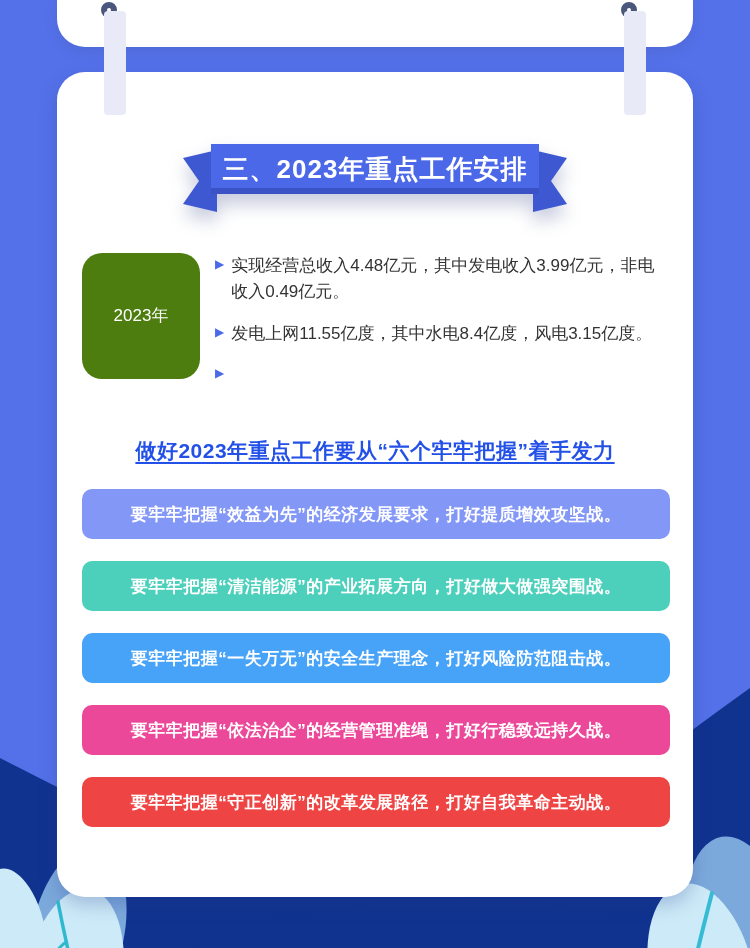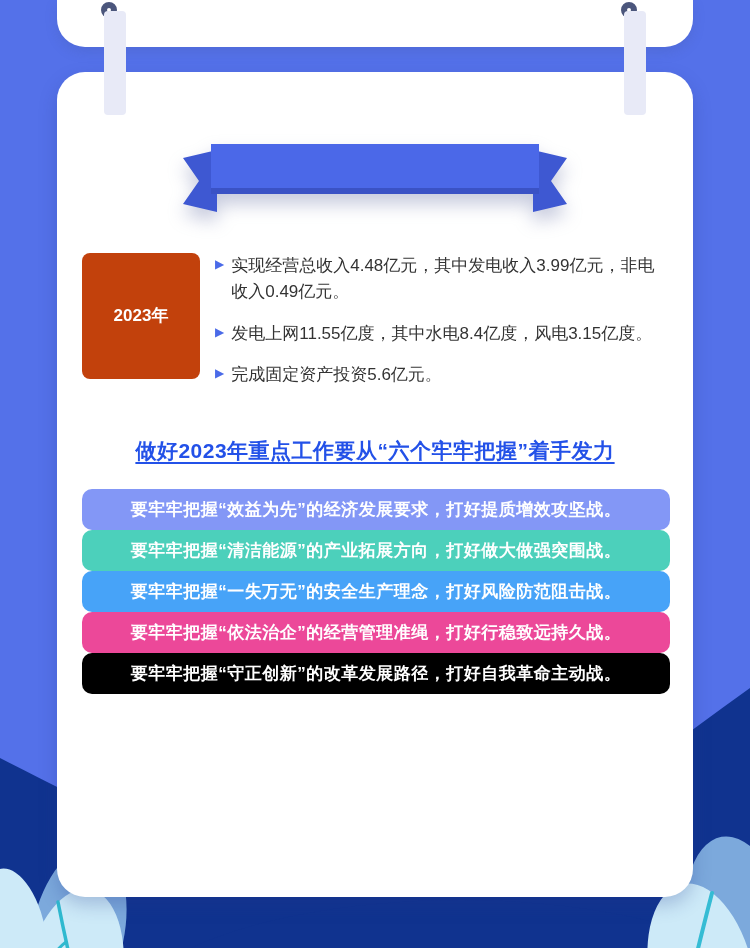--- a/index.html
+++ b/index.html
@@ -45,44 +45,44 @@
     display:flex;align-items:center;justify-content:center;
     color:#ffffff;font-size:26px;font-weight:bold;letter-spacing:1px;
     white-space:nowrap;
   }
   
   .goals{
     position:absolute;top:181px;left:25px;right:23px;
     display:flex;gap:15px;align-items:flex-start;
   }
   .goal-box{
-    flex:0 0 118px;height:126px;background:#c2410c;border-radius:8px;
+    flex:0 0 118px;height:126px;background:#4d7c0f;border-radius:20px;
     display:flex;flex-direction:column;align-items:center;justify-content:center;
-    color:#ffffff;font-weight:bold;font-size:17px;line-height:1.75;
+    color:#ffffff;font-weight:normal;font-size:17px;line-height:1.75;
     text-align:center;
   }
   .goal-list{list-style:none;margin:0;padding:0;flex:1;}
   .goal-item{
     display:flex;align-items:flex-start;margin-bottom:15px;
     color:#333333;font-size:17px;line-height:1.55;
   }
   .bullet-arrow{
     flex:0 0 auto;color:#4a6ae8;font-size:12px;margin:5px 7px 0 0;line-height:1;
   }
   
   .heading{
     position:absolute;top:365px;left:0;width:100%;text-align:center;
     color:#2351e8;font-size:21px;font-weight:bold;letter-spacing:.5px;
     text-decoration:underline;text-decoration-thickness:2px;text-underline-offset:4px;
     white-space:nowrap;
   }
   
   .bars{position:absolute;top:417px;left:25px;right:23px;}
   .strategy-bar{
-    height:41px;border-radius:10px;
+    height:50px;margin-bottom:22px;border-radius:10px;
     display:flex;align-items:center;justify-content:center;
     color:#ffffff;font-size:17px;font-weight:bold;letter-spacing:.5px;
     white-space:nowrap;
   }
   
   .bottom-decor{position:absolute;left:0;bottom:0;width:750px;height:270px;z-index:1;}
   .top-band,.strap,.ring,.card{z-index:2;}
   .strap{z-index:5;}
 </style>
 </head>
@@ -125,56 +125,56 @@
 
   <div class="card">
 
     <div class="ribbon">
       <svg width="384" height="72" viewBox="0 0 384 72" aria-hidden="true">
         <polygon points="0,14 34,6 34,68 0,60 16,37" fill="#3e58d2"></polygon>
         <polygon points="384,14 350,6 350,68 384,60 368,37" fill="#3e58d2"></polygon>
         <rect x="28" y="0" width="328" height="50" fill="#4b68e8"></rect>
         <rect x="28" y="44" width="328" height="6" fill="#3a52c5"></rect>
       </svg>
+      <div class="ribbon-title">三、2023年重点工作安排</div>
     </div>
 
     <div class="goals">
       <div class="goal-box">
         <span>2023年</span>
       </div>
       <ul class="goal-list" id="goal-list">
           <li class="goal-item">
             <span class="bullet-arrow">▶</span>
             <span>实现经营总收入4.48亿元，其中发电收入3.99亿元，非电收入0.49亿元。</span>
           </li>
           <li class="goal-item">
             <span class="bullet-arrow">▶</span>
             <span>发电上网11.55亿度，其中水电8.4亿度，风电3.15亿度。</span>
           </li>
           <li class="goal-item">
             <span class="bullet-arrow">▶</span>
-            <span>完成固定资产投资5.6亿元。</span>
           </li>
         </ul>
     </div>
 
     <div class="heading">做好2023年重点工作要从“六个牢牢把握”着手发力</div>
 
     <div class="bars" id="bars">
         <div class="strategy-bar" style="background: rgb(131, 151, 246);">
           <span>要牢牢把握“效益为先”的经济发展要求，打好提质增效攻坚战。</span>
         </div>
         <div class="strategy-bar" style="background: rgb(76, 208, 187); text-align: center;">
           <span>要牢牢把握“清洁能源”的产业拓展方向，打好做大做强突围战。</span>
         </div>
-        <div class="strategy-bar" style="background: rgb(71, 163, 248);">
+        <div class="strategy-bar" style="background: rgb(71, 163, 248); border-radius: 11px;">
           <span>要牢牢把握“一失万无”的安全生产理念，打好风险防范阻击战。</span>
         </div>
         <div class="strategy-bar" style="background: #ec4899;">
           <span>要牢牢把握“依法治企”的经营管理准绳，打好行稳致远持久战。</span>
         </div>
-        <div class="strategy-bar" style="background: #000000;">
+        <div class="strategy-bar" style="background: #ef4444;">
           <span>要牢牢把握“守正创新”的改革发展路径，打好自我革命主动战。</span>
         </div>
       </div>
 
   </div>
 </div>
 
 </body></html>

